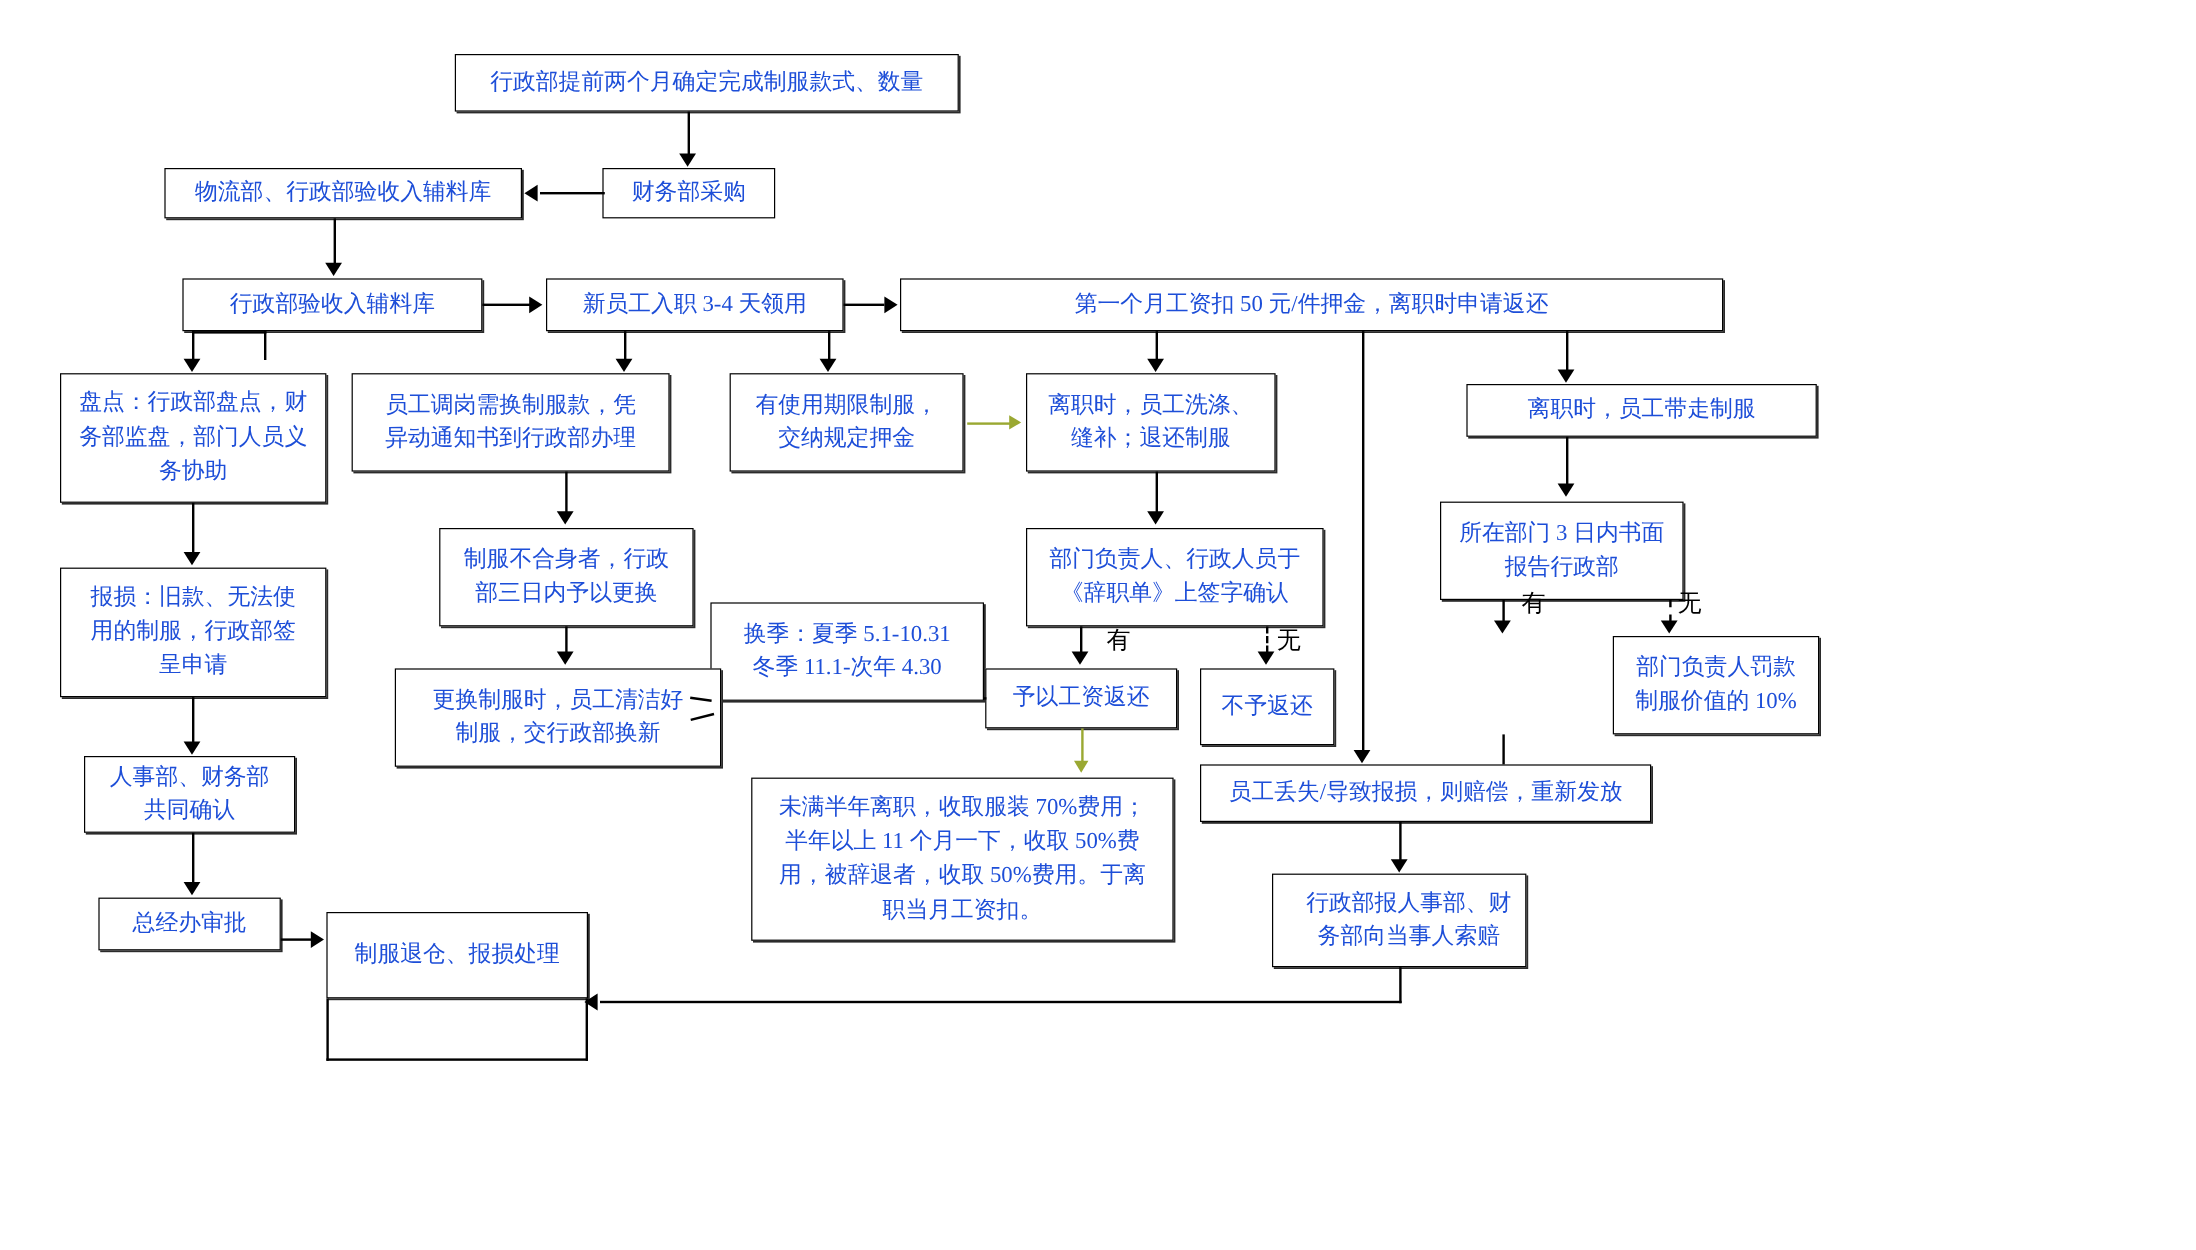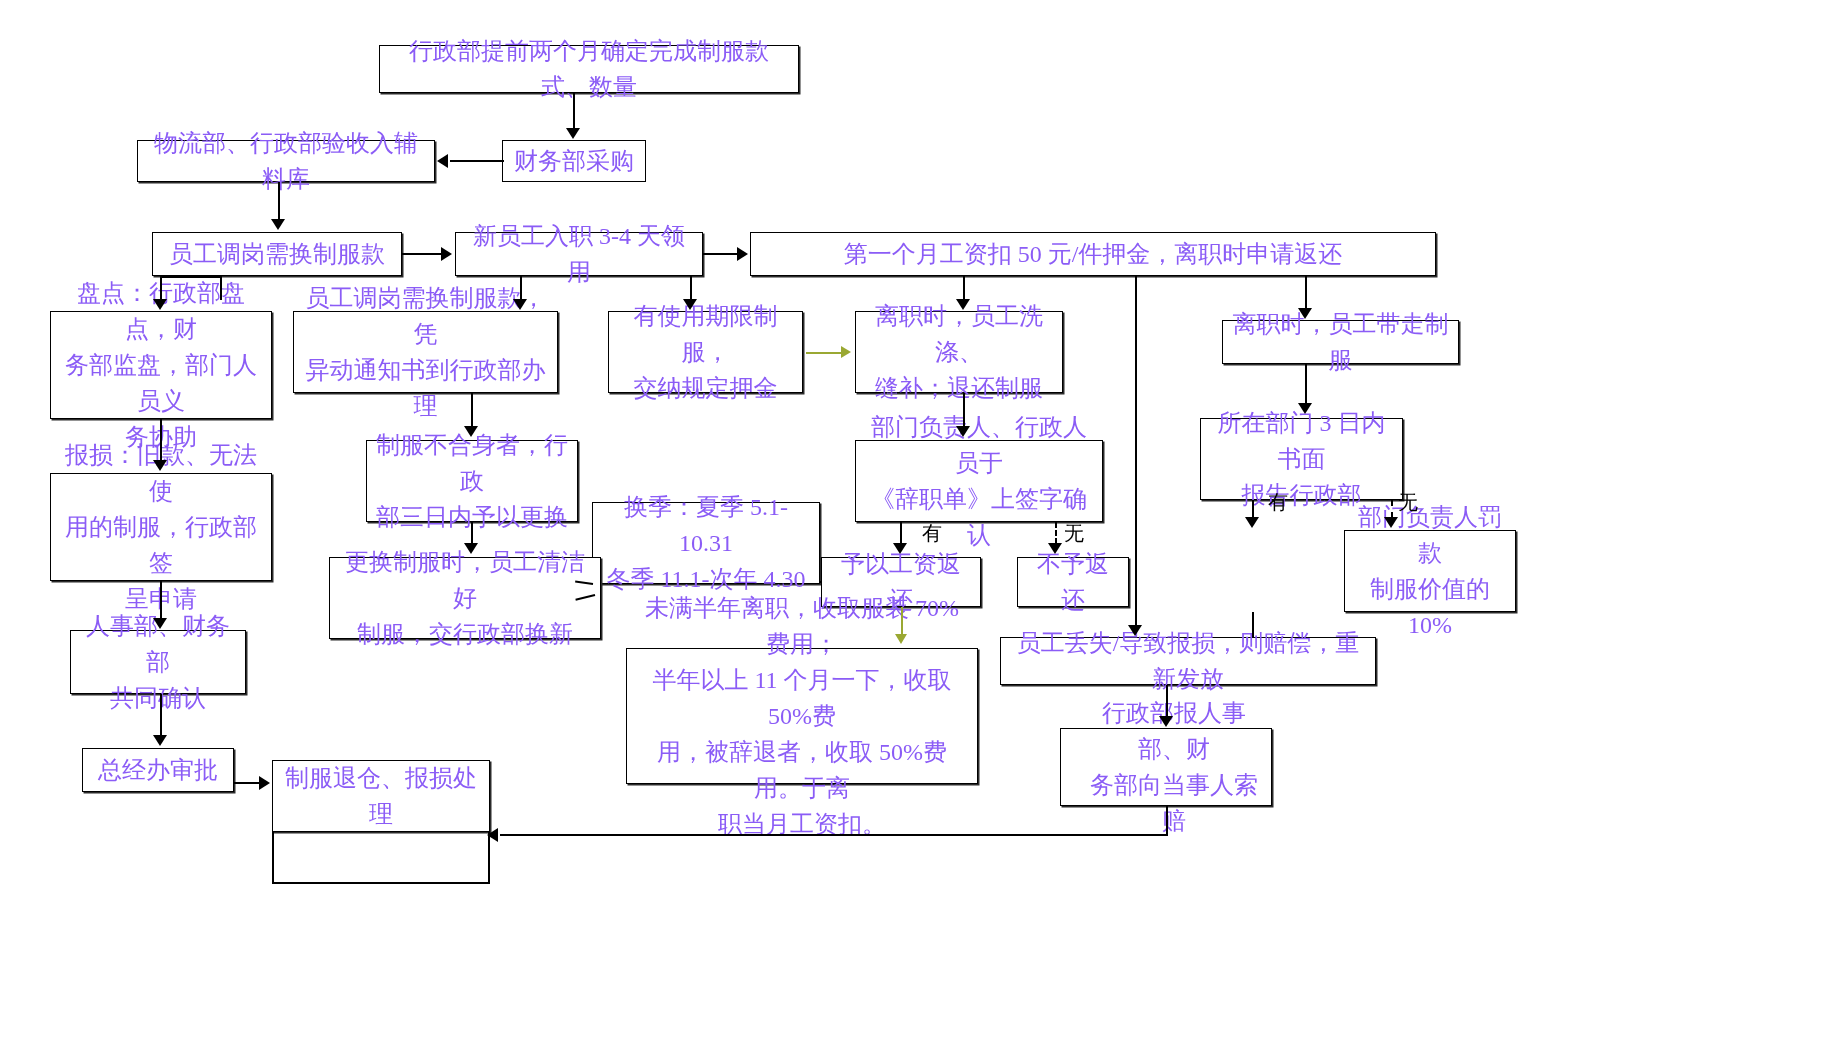--- a/index.html
+++ b/index.html
@@ -1,22 +1,22 @@
 <!DOCTYPE html>
 <html><head>
 <meta charset="utf-8">
 <style>
   html,body{margin:0;padding:0;background:#ffffff;}
   body{font-family:"Liberation Serif","DejaVu Serif",serif;}
   #stage{position:relative;width:1830px;height:1042px;background:#fff;overflow:hidden;}
 
   .node{position:absolute;box-sizing:border-box;background:#ffffff;
         border:1px solid #000;display:flex;align-items:center;justify-content:center;
-        text-align:center;line-height:1.5;color:#8b5cf6;
-        font-family:"Liberation Serif","DejaVu Serif",serif;font-size:24px;}
+        text-align:center;line-height:1.5;color:#1d4ed8;
+        font-family:"Liberation Serif","DejaVu Serif",serif;font-size:19px;}
   .node.thick{border-width:1px;box-shadow:1.5px 1.5px 0 0 #2b2b2b;}
   .node .txt{padding:0 8px;white-space:pre-line;}
 
   .line{position:absolute;background:#000;}
   .vline{width:2px;}
   .hline{height:2px;}
 
   .arrow{position:absolute;width:0;height:0;}
   .arr-down{border-left:7px solid transparent;border-right:7px solid transparent;border-top:11px solid #000;}
   .arr-left{border-top:7px solid transparent;border-bottom:7px solid transparent;border-right:11px solid #000;}
@@ -45,21 +45,21 @@
 
   <div class="node" style="left:502px;top:140px;width:144px;height:42px;">
     <span class="txt">财务部采购</span>
   </div>
 
   <div class="node thick" style="left:137px;top:140px;width:298px;height:42px;">
     <span class="txt">物流部、行政部验收入辅料库</span>
   </div>
 
   <div class="node thick" style="left:152px;top:232px;width:250px;height:44px;">
-    <span class="txt">员工调岗需换制服款</span>
+    <span class="txt">行政部验收入辅料库</span>
   </div>
 
   <div class="node thick" style="left:455px;top:232px;width:248px;height:44px;">
     <span class="txt">新员工入职 3-4 天领用</span>
   </div>
 
   <div class="node thick" style="left:750px;top:232px;width:686px;height:44px;">
     <span class="txt">第一个月工资扣 50 元/件押金，离职时申请返还</span>
   </div>
 
@@ -77,21 +77,21 @@
   <div class="node thick" style="left:608px;top:311px;width:195px;height:82px;">
     <span class="txt left">有使用期限制服，
 交纳规定押金</span>
   </div>
 
   <div class="node thick" style="left:855px;top:311px;width:208px;height:82px;">
     <span class="txt left">离职时，员工洗涤、
 缝补；退还制服</span>
   </div>
 
-  <div class="node thick" style="left:1222px;top:320px;width:237px;height:44px;justify-content:flex-end;">
+  <div class="node thick" style="left:1222px;top:320px;width:292px;height:44px;">
     <span class="txt">离职时，员工带走制服</span>
   </div>
 
   <div class="node thick" style="left:50px;top:473px;width:222px;height:108px;">
     <span class="txt left">报损：旧款、无法使
 用的制服，行政部签
 呈申请</span>
   </div>
 
   <div class="node thick" style="left:366px;top:440px;width:212px;height:82px;">
@@ -116,21 +116,21 @@
 
   <div class="node thick" style="left:329px;top:557px;width:272px;height:82px;">
     <span class="txt left">更换制服时，员工清洁好
 制服，交行政部换新</span>
   </div>
 
   <div class="node thick" style="left:821px;top:557px;width:160px;height:50px;">
     <span class="txt">予以工资返还</span>
   </div>
 
-  <div class="node thick" style="left:1000px;top:557px;width:112px;height:50px;margin-left:17px;">
+  <div class="node thick" style="left:1000px;top:557px;width:112px;height:64px;">
     <span class="txt">不予返还</span>
   </div>
 
 
   <div class="node thick" style="left:1344px;top:530px;width:172px;height:82px;">
     <span class="txt left">部门负责人罚款
 制服价值的 10%</span>
   </div>
 
   <div class="node thick" style="left:70px;top:630px;width:176px;height:64px;">

